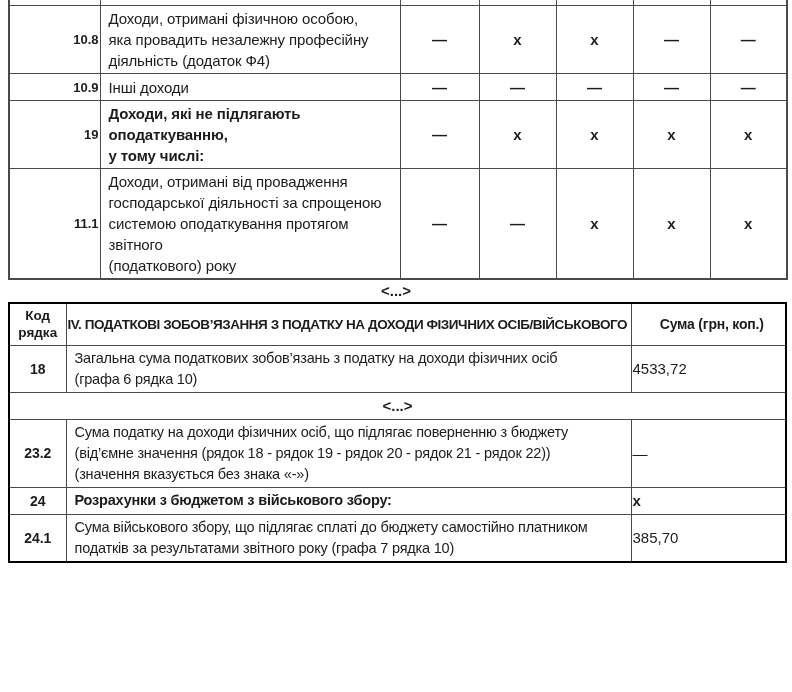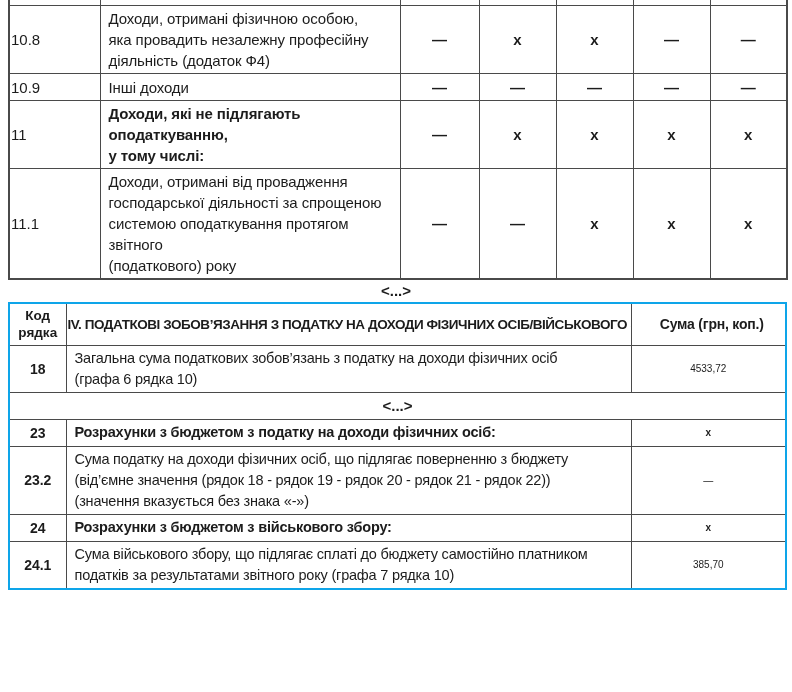--- a/index.html
+++ b/index.html
@@ -13,56 +13,56 @@
   td { overflow:hidden; vertical-align:middle; }
 
   
   .t1 {
     margin-left:8px; width:778px;
     border:2px solid #4a4a4a; border-top:none;
   }
   .t1 td { border:1.5px solid #4a4a4a; }
   .t1 tr.cut td { border-top:none; height:5px; padding:0; }
   .t1 td.code {
-    text-align:left; font-weight:normal; font-size:15px;
+    text-align:right; font-weight:bold; font-size:13px;
   }
   .t1 td.label {
     padding:2px 8px; font-size:15px; line-height:21px;
     letter-spacing:-0.1px; white-space:pre-line;margin-left:28px;
   }
   .t1 td.val { text-align:center; font-size:15px; font-weight:600; }
   .t1 tr.bold td.label { font-weight:bold; }
 
   
   .sep {
     height:22px; line-height:22px; text-align:center;
     font-size:15px; font-weight:600;
   }
 
   
   .t2 {
     margin-left:8px; width:777px;
-    border:2px solid #0ea5e9;
+    border:2px solid #000000;
   }
   .t2 td { border:1.5px solid #4a4a4a; }
   .t2 td.hcode {
     text-align:center; font-weight:600; font-size:13.5px;
     line-height:17px; white-space:pre-line;
   }
   .t2 td.htitle {
     text-align:center; font-weight:bold; font-size:13.5px;
     letter-spacing:-0.45px; white-space:nowrap;
   }
   .t2 td.hsum { text-align:center; font-weight:bold; font-size:14px; letter-spacing:-0.2px;padding-left:8px; }
   .t2 td.code { text-align:center; font-weight:bold; font-size:14px; }
   .t2 td.label {
     padding:2px 8px; font-size:14.5px; line-height:21px;
     letter-spacing:-0.2px; white-space:pre-line;
   }
-  .t2 td.val { text-align:center; font-size:10px; }
+  .t2 td.val { text-align:left; font-size:15px; }
   .t2 tr.bold td.label, .t2 tr.bold td.val { font-weight:bold; }
   .t2 td.ellipsis { text-align:center; font-size:15px; font-weight:600; }
 </style>
 </head>
 <body>
 
 <div class="page">
 
   <table class="t1">
     <colgroup>
@@ -98,21 +98,21 @@
     <tr style="height:27px">
       <td class="code">10.9</td>
       <td class="label">Інші доходи</td>
       <td class="val">—</td>
       <td class="val">—</td>
       <td class="val">—</td>
       <td class="val">—</td>
       <td class="val">—</td>
     </tr>
     <tr class="bold" style="height:47px">
-      <td class="code">11</td>
+      <td class="code">19</td>
       <td class="label">Доходи, які не підлягають оподаткуванню,
 у тому числі:</td>
       <td class="val">—</td>
       <td class="val">x</td>
       <td class="val">x</td>
       <td class="val">x</td>
       <td class="val">x</td>
     </tr>
     <tr style="height:86px">
       <td class="code">11.1</td>
@@ -146,25 +146,20 @@
     </tr>
     <tr style="height:45px">
       <td class="code">18</td>
       <td class="label">Загальна сума податкових зобов’язань з податку на доходи фізичних осіб
 (графа 6 рядка 10)</td>
       <td class="val">4533,72</td>
     </tr>
     <tr style="height:27px">
       <td class="ellipsis" colspan="3">&lt;...&gt;</td>
     </tr>
-    <tr class="bold" style="height:27px">
-      <td class="code">23</td>
-      <td class="label">Розрахунки з бюджетом з податку на доходи фізичних осіб:</td>
-      <td class="val">x</td>
-    </tr>
     <tr style="height:66px">
       <td class="code">23.2</td>
       <td class="label">Сума податку на доходи фізичних осіб, що підлягає поверненню з бюджету
 (від’ємне значення (рядок 18 - рядок 19 - рядок 20 - рядок 21 - рядок 22))
 (значення вказується без знака «-»)</td>
       <td class="val">—</td>
     </tr>
     <tr class="bold" style="height:27px">
       <td class="code">24</td>
       <td class="label">Розрахунки з бюджетом з військового збору:</td>

